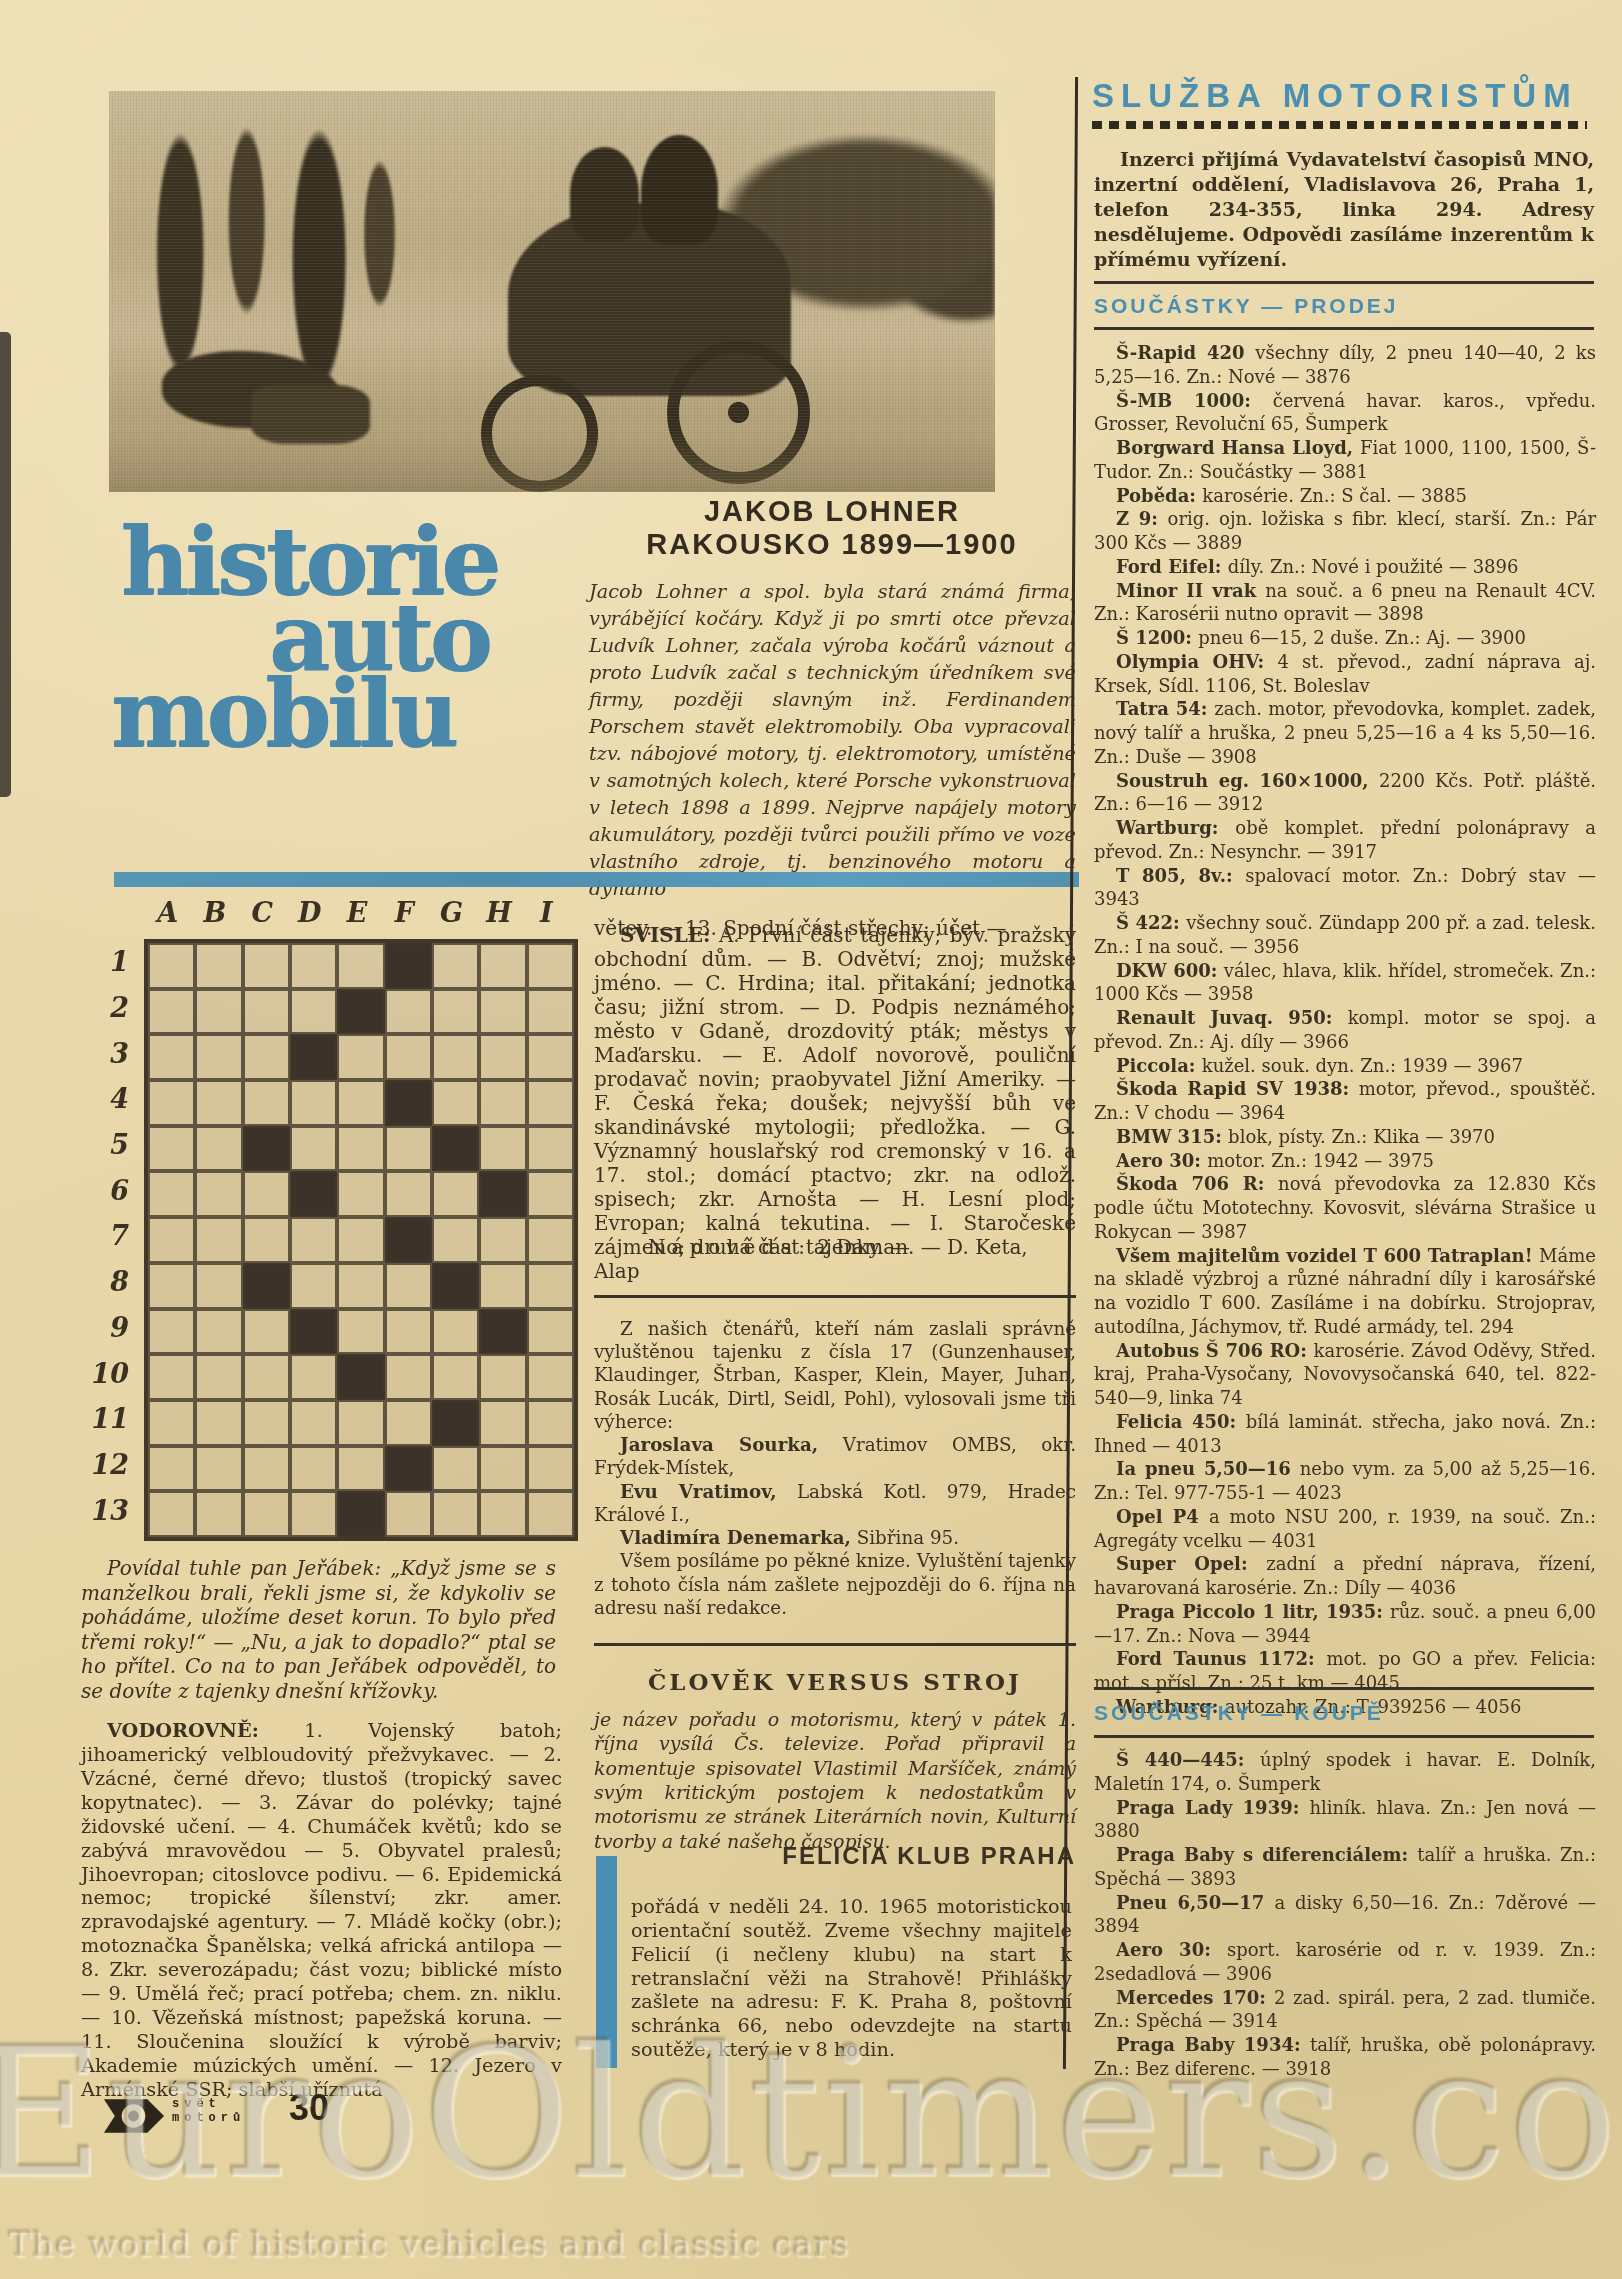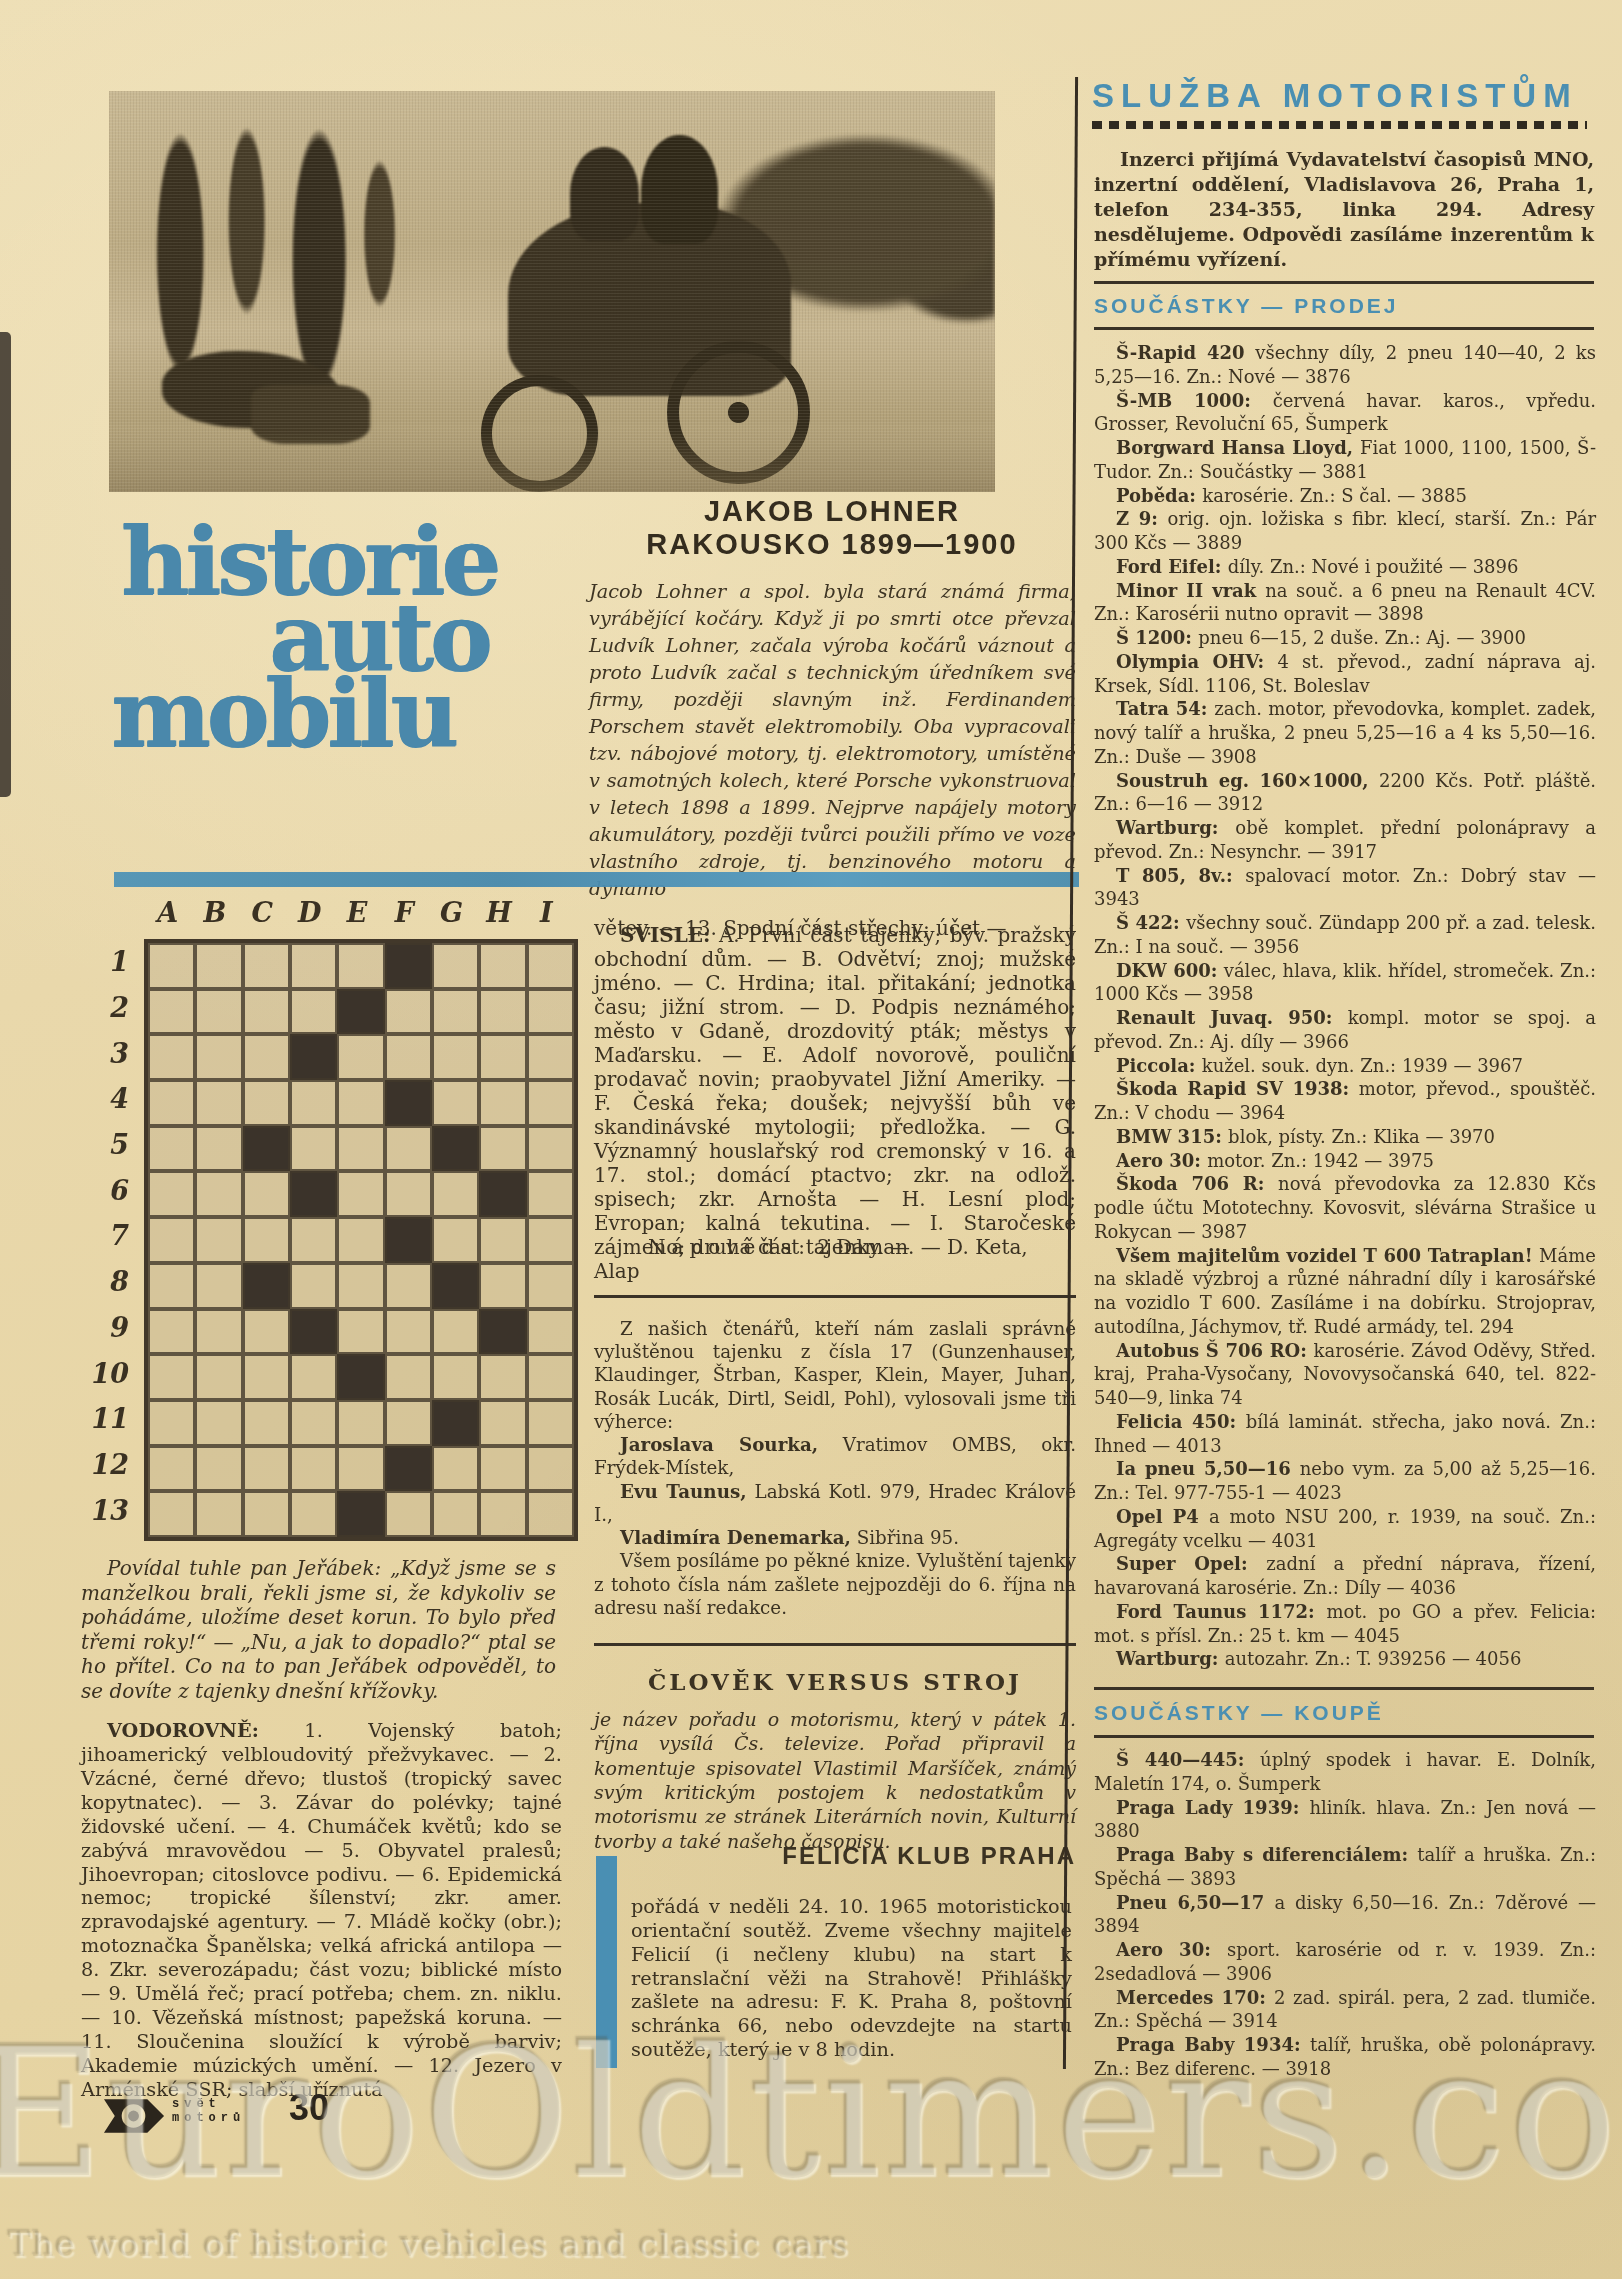--- a/index.html
+++ b/index.html
@@ -295,21 +295,21 @@
 
   <p class="abs mid cont-line">větev. — 13. Spodní část střechy; účet —</p>
   <p class="abs mid down-clues indent"><span class="lead">SVISLE:</span> <span>A. První část tajenky; býv. pražský obchodní dům. — B. Odvětví; znoj; mužské jméno. — C. Hrdina; ital. přitakání; jednotka času; jižní strom. — D. Podpis neznámého; město v Gdaně, drozdovitý pták; městys v Maďarsku. — E. Adolf novorově, pouliční prodavač novin; praobyvatel Jižní Ameriky. — F. Česká řeka; doušek; nejvyšší bůh ve skandinávské mytologii; předložka. — G. Významný houslařský rod cremonský v 16. a 17. stol.; domácí ptactvo; zkr. na odlož. spisech; zkr. Arnošta — H. Lesní plod; Evropan; kalná tekutina. — I. Staročeské zájmeno; druhá část tajenky. —</span></p>
   <p class="abs mid hint indent"><span class="sp">Nápověda:</span> <span>2 Daman. — D. Keta, Alap</span></p>
 
   <div class="abs rule rule-mid1"></div>
   <div class="abs mid readers">
     <p class="indent">Z našich čtenářů, kteří nám zaslali správně vyluštěnou tajenku z čísla 17 (Gunzenhauser, Klaudinger, Štrban, Kasper, Klein, Mayer, Juhan, Rosák Lucák, Dirtl, Seidl, Pohl), vylosovali jsme tři výherce:</p>
     <div id="winners-list">
         <p class="indent"><span class="lead">Jaroslava Sourka,</span> Vratimov OMBS, okr. Frýdek-Místek,</p>
-        <p class="indent"><span class="lead">Evu Taunus,</span> Labská Kotl. 979, Hradec Králové I.,</p>
+        <p class="indent"><span class="lead">Evu Vratimov,</span> Labská Kotl. 979, Hradec Králové I.,</p>
         <p class="indent"><span class="lead">Vladimíra Denemarka,</span> Sibřina 95.</p>
       </div>
     <p class="indent">Všem posíláme po pěkné knize. Vyluštění tajenky z tohoto čísla nám zašlete nejpozději do 6. října na adresu naší redakce.</p>
   </div>
   <div class="abs rule rule-mid2"></div>
 
   <div class="abs tv-head">ČLOVĚK VERSUS STROJ</div>
   <p class="abs mid tv-body">je název pořadu o motorismu, který v pátek 1. října vysílá Čs. televize. Pořad připravil a komentuje spisovatel Vlastimil Maršíček, známý svým kritickým postojem k nedostatkům v motorismu ze stránek Literárních novin, Kulturní tvorby a také našeho časopisu.</p>
 
   <div class="abs fel-head">FELICIA KLUB PRAHA</div>
@@ -345,20 +345,21 @@
       <p><span class="lead">Škoda Rapid SV 1938: </span>motor, převod., spouštěč. Zn.: V chodu — 3964</p>
       <p><span class="lead">BMW 315: </span>blok, písty. Zn.: Klika — 3970</p>
       <p><span class="lead">Aero 30: </span>motor. Zn.: 1942 — 3975</p>
       <p><span class="lead">Škoda 706 R: </span>nová převodovka za 12.830 Kčs podle účtu Mototechny. Kovosvit, slévárna Strašice u Rokycan — 3987</p>
       <p><span class="lead">Všem majitelům vozidel T 600 Tatraplan! </span>Máme na skladě výzbroj a různé náhradní díly i karosářské na vozidlo T 600. Zasíláme i na dobírku. Strojoprav, autodílna, Jáchymov, tř. Rudé armády, tel. 294</p>
       <p><span class="lead">Autobus Š 706 RO: </span>karosérie. Závod Oděvy, Střed. kraj, Praha-Vysočany, Novovysočanská 640, tel. 822-540—9, linka 74</p>
       <p><span class="lead">Felicia 450: </span>bílá laminát. střecha, jako nová. Zn.: Ihned — 4013</p>
       <p><span class="lead">Ia pneu 5,50—16 </span>nebo vym. za 5,00 až 5,25—16. Zn.: Tel. 977-755-1 — 4023</p>
       <p><span class="lead">Opel P4 </span>a moto NSU 200, r. 1939, na souč. Zn.: Agregáty vcelku — 4031</p>
       <p><span class="lead">Super Opel: </span>zadní a přední náprava, řízení, havarovaná karosérie. Zn.: Díly — 4036</p>
+      <p><span class="lead">Praga Piccolo 1 litr, 1935: </span>růz. souč. a pneu 6,00—17. Zn.: Nova — 3944</p>
       <p><span class="lead">Ford Taunus 1172: </span>mot. po GO a přev. Felicia: mot. s přísl. Zn.: 25 t. km — 4045</p>
       <p><span class="lead">Wartburg: </span>autozahr. Zn.: T. 939256 — 4056</p>
     </div>
 
   <div class="abs rule rule-r3"></div>
   <div class="abs svc-subhead sh-buy">SOUČÁSTKY — KOUPĚ</div>
   <div class="abs rule rule-r4"></div>
   <div class="abs listings list-buy" id="buy-list">
       <p><span class="lead">Š 440—445: </span>úplný spodek i havar. E. Dolník, Maletín 174, o. Šumperk</p>
       <p><span class="lead">Praga Lady 1939: </span>hliník. hlava. Zn.: Jen nová — 3880</p>

